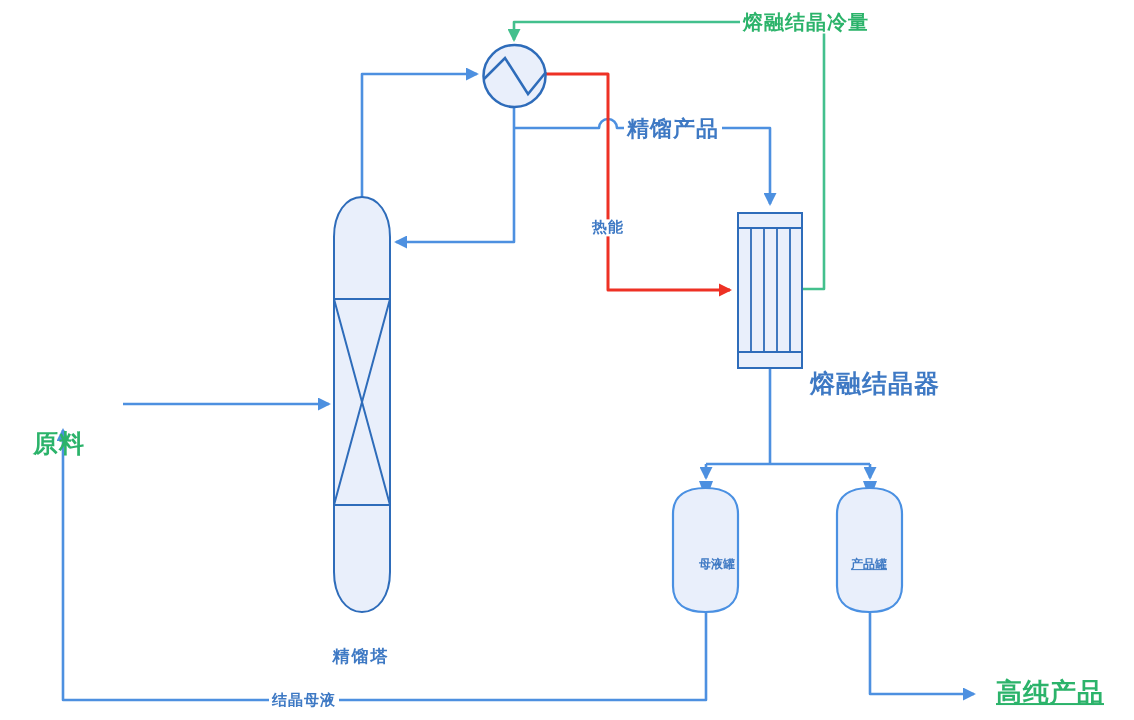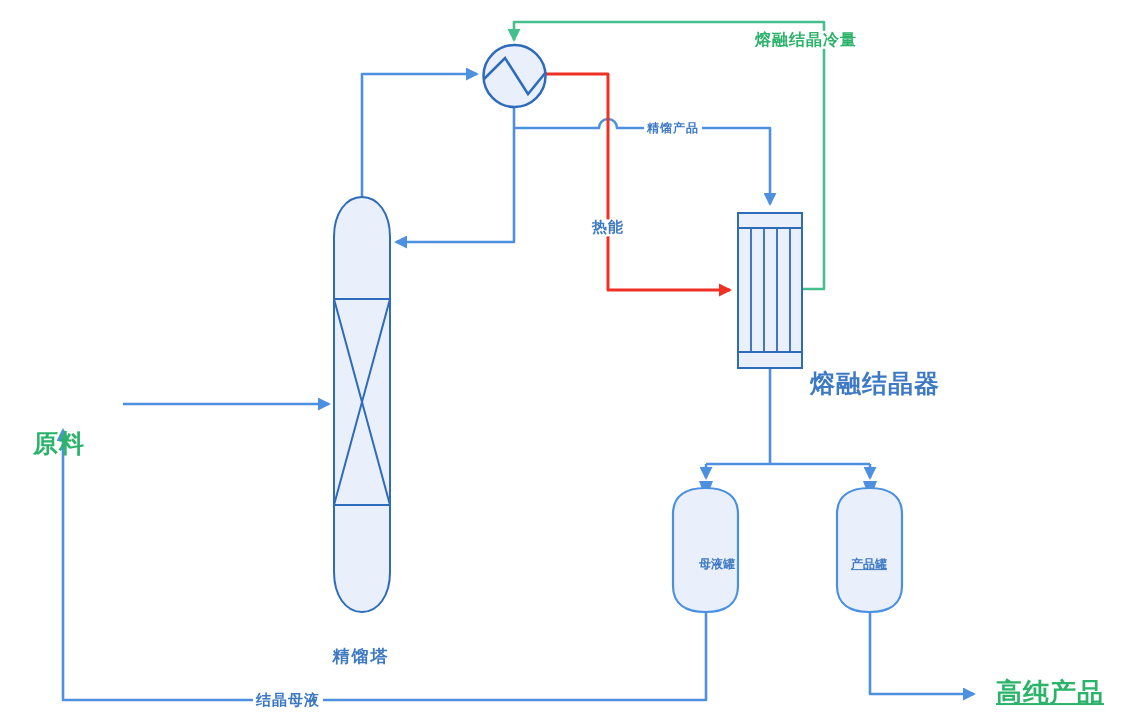--- a/index.html
+++ b/index.html
@@ -27,21 +27,21 @@
 
   
   .lbl{position:absolute;white-space:nowrap;line-height:1.15;}
   .ctr{transform:translate(-50%,-50%);}
   .vctr{transform:translate(0,-50%);}
   .on-line{background:var(--background,#fff);padding:0 3px;}
   .t-blue{color:var(--label_blue,#3e79c4);}
   .t-green{color:var(--green_text,#2bb36a);}
   .big{font-size:25px;font-weight:700;letter-spacing:1px;}
   .bigger{font-size:26px;font-weight:700;letter-spacing:1px;}
-  .med{font-size:12px;font-weight:600;letter-spacing:1px;}
+  .med{font-size:22px;font-weight:600;letter-spacing:1px;}
   .sm{font-size:15px;font-weight:600;letter-spacing:1px;}
   .xs{font-size:12px;font-weight:600;}
   .eq-lbl{font-size:17px;font-weight:600;letter-spacing:2px;}
 </style>
 </head>
 <body>
 
 <div id="canvas">
 
   <svg id="pfd-svg" viewBox="0 0 1134 720">
@@ -83,24 +83,24 @@
     <path class="eq-ln" d="M738 228 H802 M738 352 H802"></path>
     <path class="eq-tube" d="M751 228 V352 M764 228 V352 M777 228 V352 M790 228 V352"></path>
 
     <path class="tank" d="M673 514 C673 496 686 488 705.5 488 C725 488 738 496 738 514 L738 586 C738 604 725 612 705.5 612 C686 612 673 604 673 586 Z"></path>
     <path class="tank" d="M837 514 C837 496 850 488 869.5 488 C889 488 902 496 902 514 L902 586 C902 604 889 612 869.5 612 C850 612 837 604 837 586 Z"></path>
     <path class="nozzle" d="M699 481 L713 481 L710 489 L702 489 Z"></path>
     <path class="nozzle" d="M863 481 L877 481 L874 489 L866 489 Z"></path>
   </svg>
 
   <div class="lbl vctr t-green big" style="left:33px;top:404px;margin-top:40px;">原料</div>
-  <div class="lbl ctr on-line t-green sm" style="left:806px;top:40px;font-size:16px;">熔融结晶冷量</div>
+  <div class="lbl ctr on-line t-green sm" style="left:806px;top:22px;font-size:20px;">熔融结晶冷量</div>
   <div class="lbl ctr on-line t-blue med" style="left:673px;top:129px;">精馏产品</div>
   <div class="lbl ctr on-line t-blue sm" style="left:608px;top:228px;">热能</div>
-  <div class="lbl ctr on-line t-blue sm" style="left:288px;top:701px;">结晶母液</div>
+  <div class="lbl ctr on-line t-blue sm" style="left:304px;top:701px;">结晶母液</div>
   <div class="lbl vctr t-green bigger" style="left:996px;top:693px;text-decoration:underline;">高纯产品</div>
 
   <div class="lbl ctr t-blue eq-lbl" style="left:361px;top:657px;">精馏塔</div>
   <div class="lbl vctr t-blue big" style="left:810px;top:384px;">熔融结晶器</div>
   <div class="lbl ctr t-blue xs" style="left:705px;top:565px;margin-left:12px;">母液罐</div>
   <div class="lbl ctr t-blue xs" style="left:869px;top:565px;text-decoration:underline;">产品罐</div>
 
 </div>
 
 </body></html>

